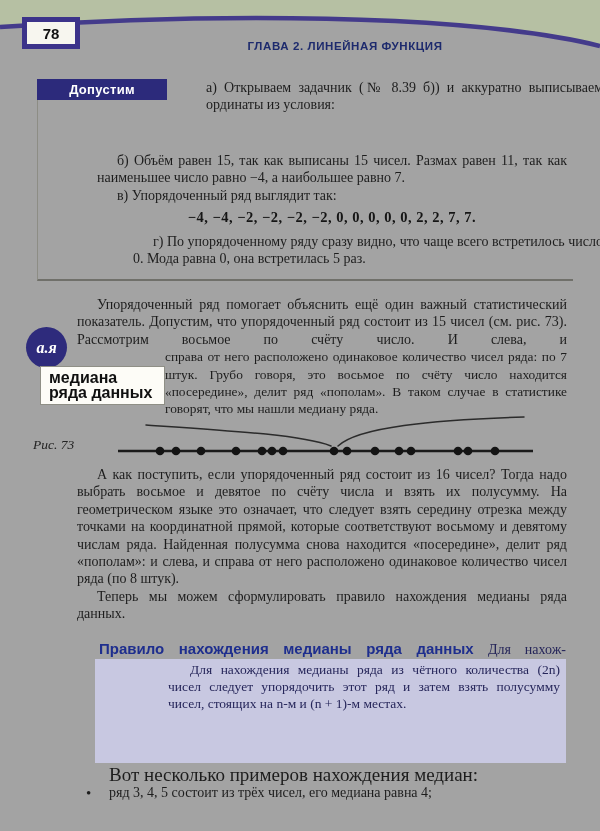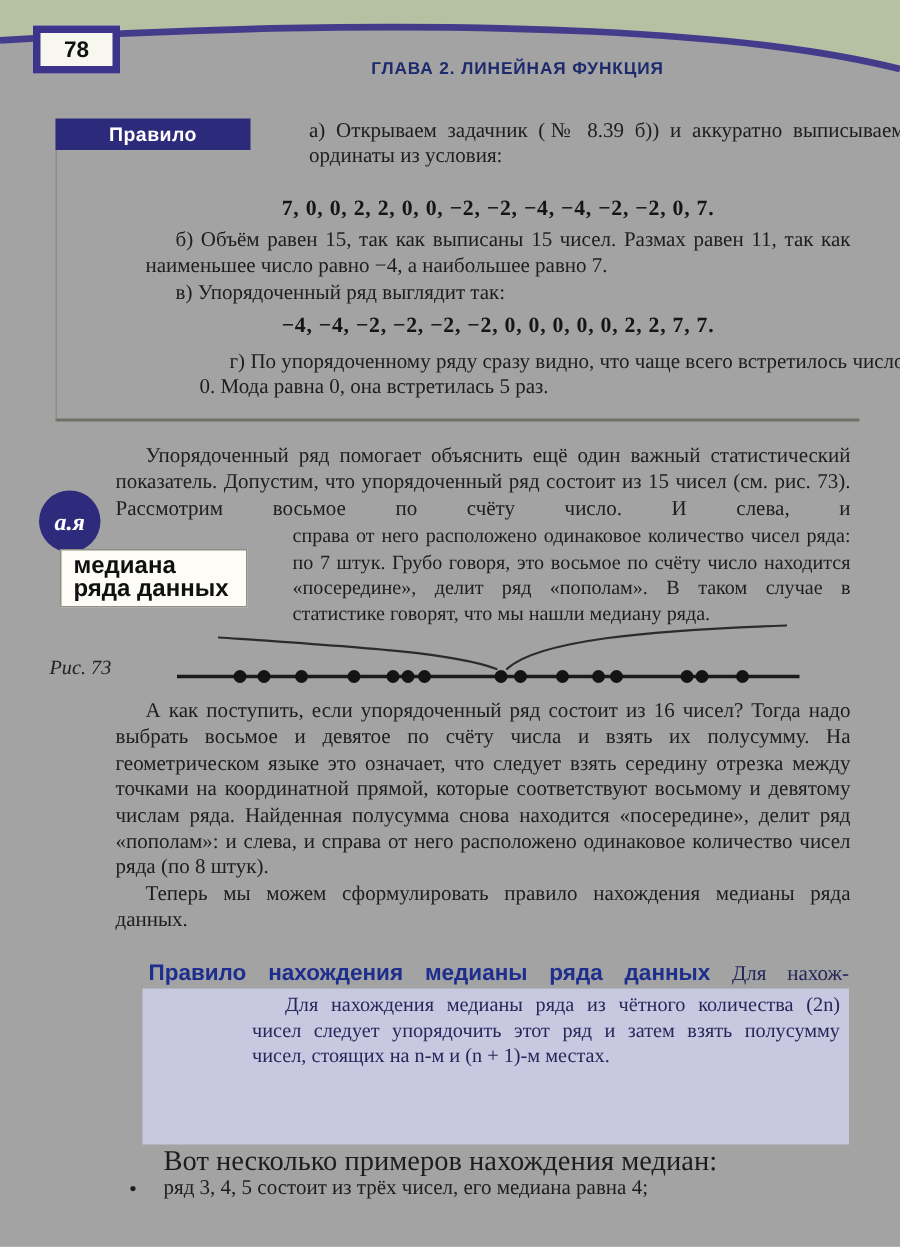--- a/index.html
+++ b/index.html
@@ -51,21 +51,21 @@
     background:#fdfcf7; border:1px solid #8f8f86; padding:3px 6px 4px 8px;
     font-family:"Liberation Sans", sans-serif; font-weight:bold; font-size:16px;
     line-height:15px; color:#101010;
   }
   .concept-para { position:absolute; left:77px; top:296px; width:490px; }
   .concept-para .full {
     font-size:14px; line-height:17.4px; text-align:justify; text-align-last:justify;
     text-indent:20px;
   }
   .concept-para .wrapped {
-    margin-left:118px; font-size:13.4px; line-height:17.4px; text-align:justify;
+    margin-left:88px; font-size:13.4px; line-height:17.4px; text-align:justify;
   }
   
   #figure-svg { position:absolute; left:0; top:405px; width:600px; height:66px; }
   .fig-caption {
     position:absolute; left:33px; top:437px; font-style:italic; font-size:13.5px; color:#222;
   }
   
   .flow-16 { position:absolute; left:77px; top:466px; width:490px; }
   
   .rule-title-line {
@@ -102,24 +102,23 @@
     <path d="M0,0 H600 V46 C552,34 492,26 395,21 C262,15 118,19 0,27 Z" fill="#b6c0a3"></path>
     <path d="M0,27 C118,19 262,15 395,21 C492,26 552,34 600,46" fill="none" stroke="#443b8b" stroke-width="4.5"></path>
   </svg>
   <div class="page-num-box">
     <span>78</span>
   </div>
   <div class="chapter-title">ГЛАВА 2. ЛИНЕЙНАЯ ФУНКЦИЯ</div>
 
   <div class="solution-box"></div>
   <div class="solution-label">
-    <span>Правило</span>
+    <span>Допустим</span>
   </div>
   <div class="sol-a">а)  Открываем задачник (№ 8.39 б)) и аккуратно выписываем ординаты из условия:</div>
-  <div class="row-center sol-row1">7, 0, 0, 2, 2, 0, 0, −2, −2, −4, −4, −2, −2, 0, 7.</div>
   <div class="sol-bv">
     <p class="body indent">б)  Объём равен 15, так как выписаны 15 чисел. Размах равен 11, так как наименьшее число равно −4, а наибольшее равно 7.</p>
     <p class="body indent">в)  Упорядоченный ряд выглядит так:</p>
   </div>
   <div class="row-center sol-row2">−4, −4, −2, −2, −2, −2, 0, 0, 0, 0, 0, 2, 2, 7, 7.</div>
   <div class="sol-g">
     <p class="body indent">г)  По упорядоченному ряду сразу видно, что чаще всего встретилось число 0. Мода равна 0, она встретилась 5 раз.</p>
   </div>
 
   <svg class="az-icon" width="45" height="45" viewBox="0 0 45 45">

